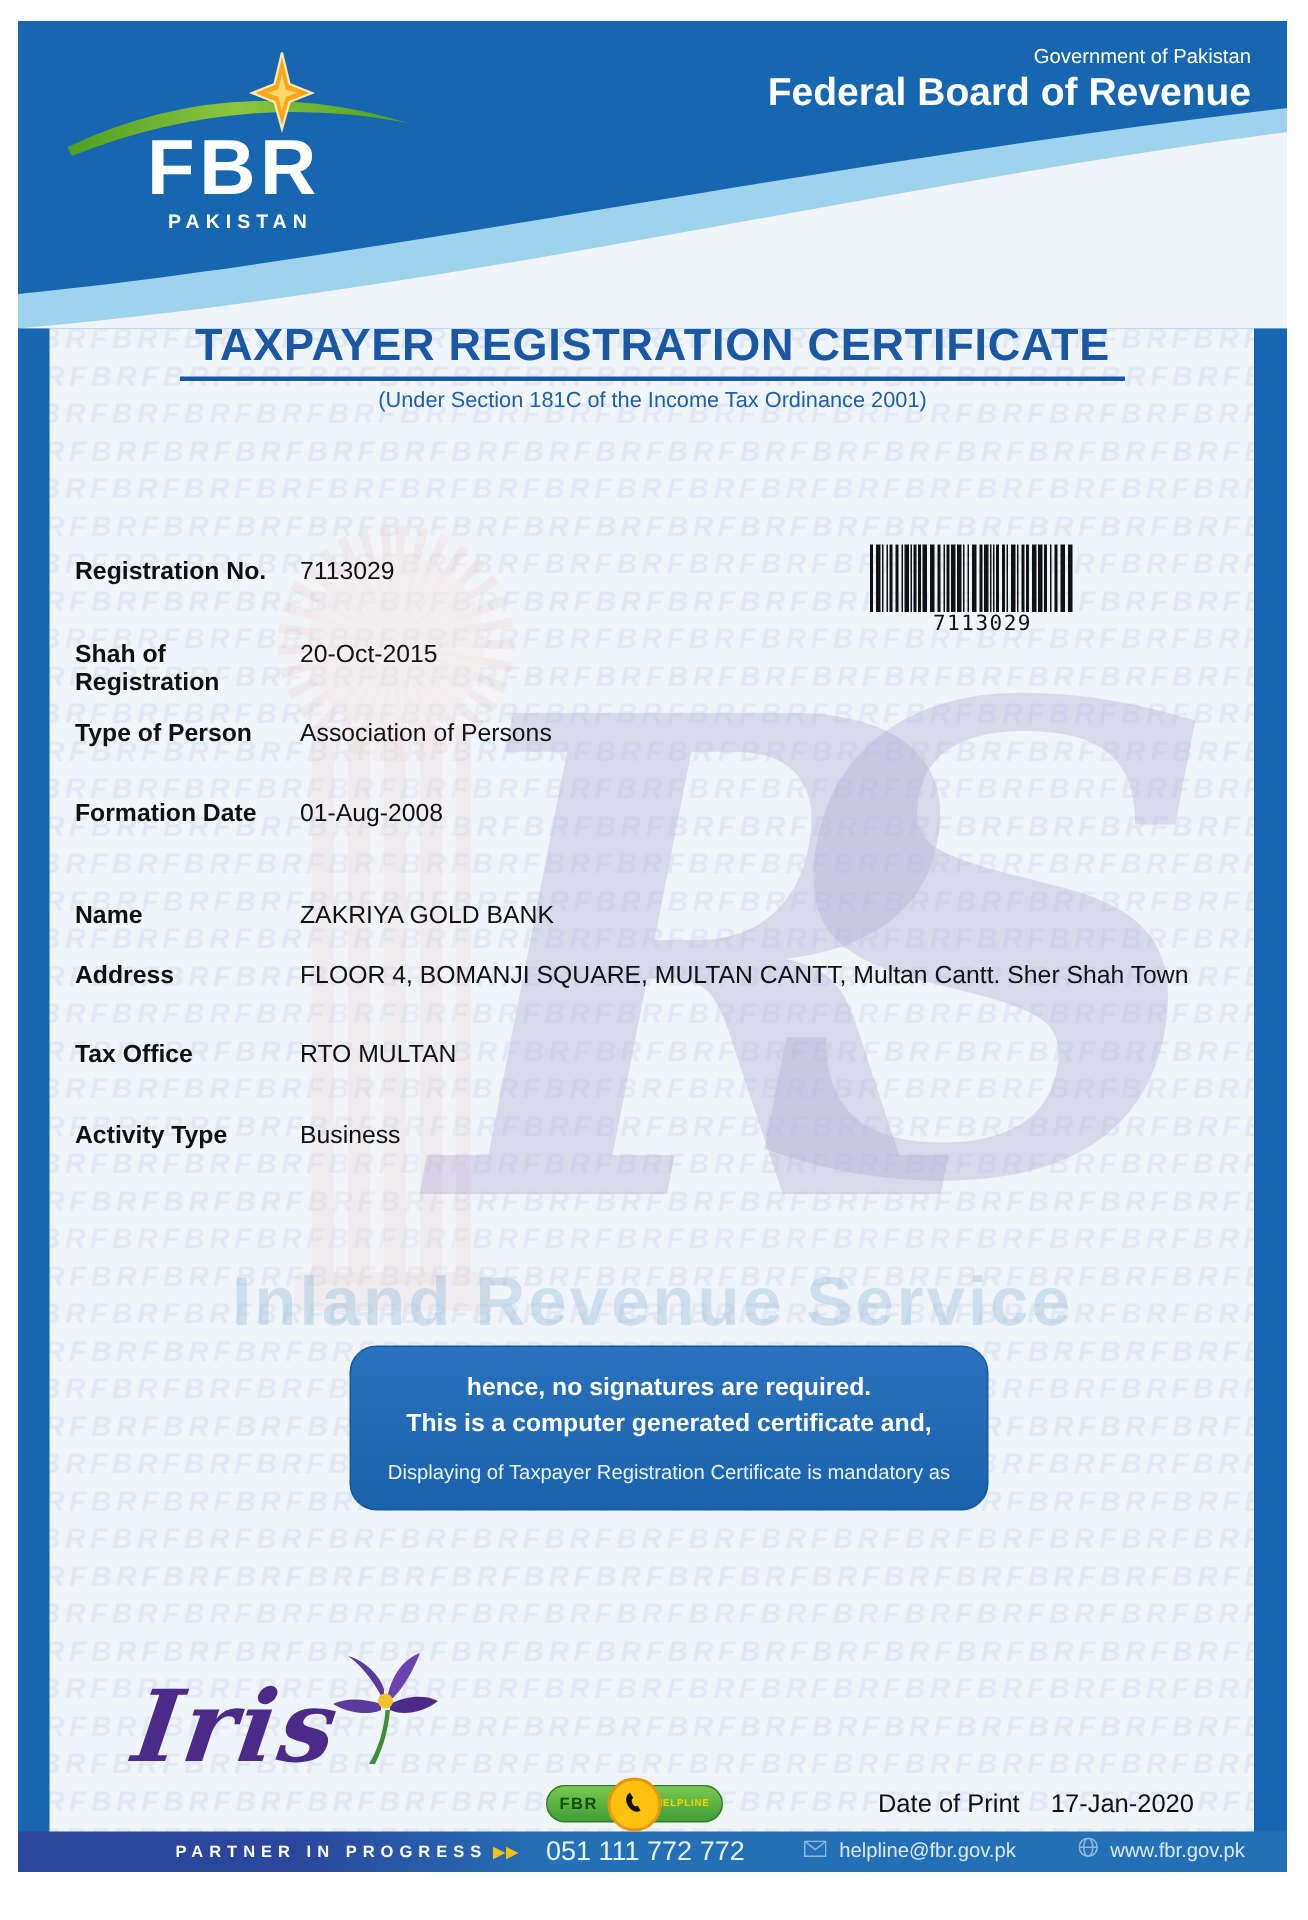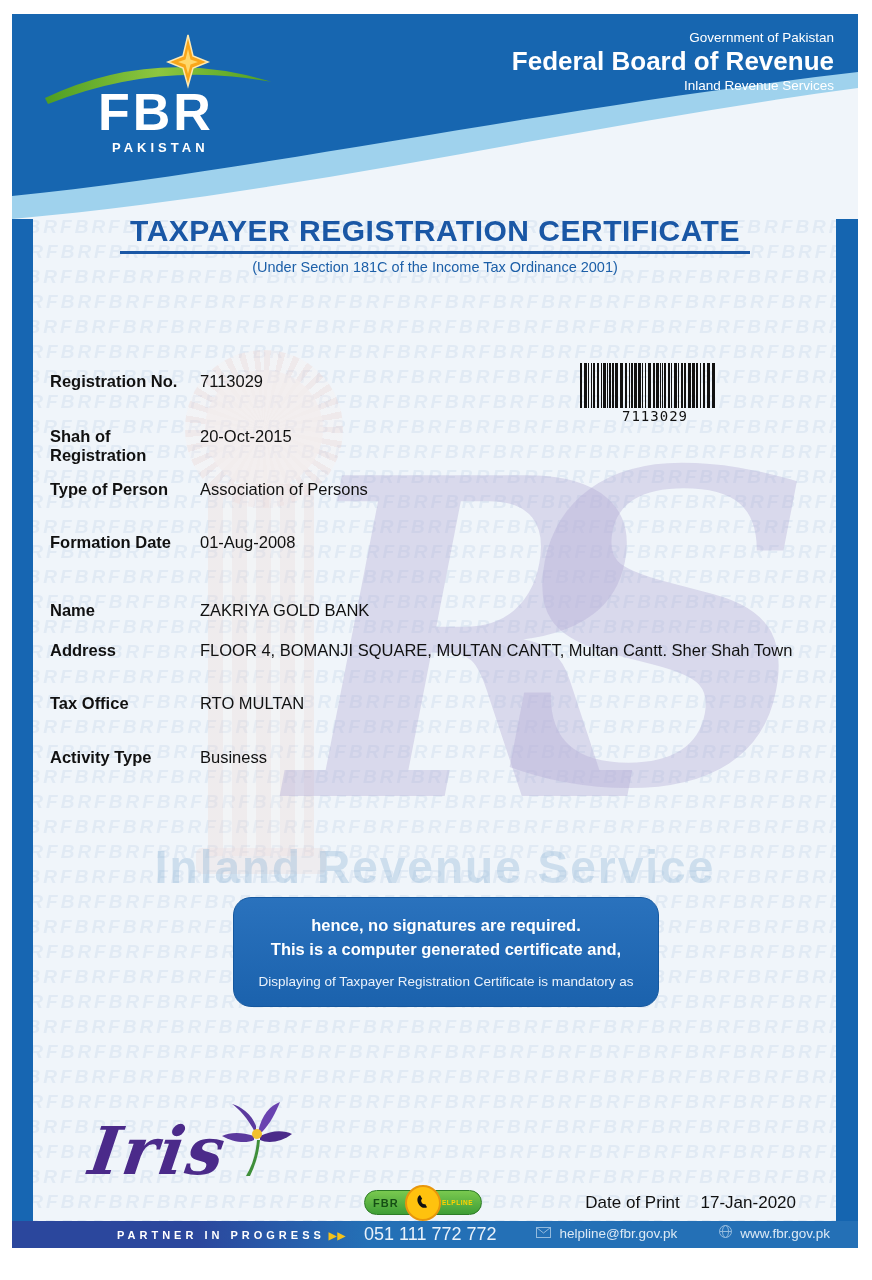--- a/index.html
+++ b/index.html
@@ -199,21 +199,20 @@
           <polygon points="0,-27 5,-6 20,0 5,6 0,24 -5,6 -20,0 -5,-6" fill="#f9a61a" stroke="#ffe9b0" stroke-width="1.5"></polygon>
           <polygon points="0,-13 2.5,-2.5 10,0 2.5,2.5 0,12 -2.5,2.5 -10,0 -2.5,-2.5" fill="#ffd86b"></polygon>
         </g>
       </svg>
       <div id="logo-text">FBR</div>
       <div id="logo-sub">PAKISTAN</div>
     </div>
     <div id="hdr-right">
       <div id="hdr-gov">Government of Pakistan</div>
       <div id="hdr-org">Federal Board of Revenue</div>
-      <div id="hdr-srv">Inland Revenue Services</div>
     </div>
   </div>
 
   <div id="edge-left"></div>
   <div id="edge-right"></div>
   <div id="bottombar"></div>
 
   <div id="title-wrap">
     <div id="title-main">TAXPAYER REGISTRATION CERTIFICATE</div>
     <div id="title-sub">(Under Section 181C of the Income Tax Ordinance 2001)</div>

